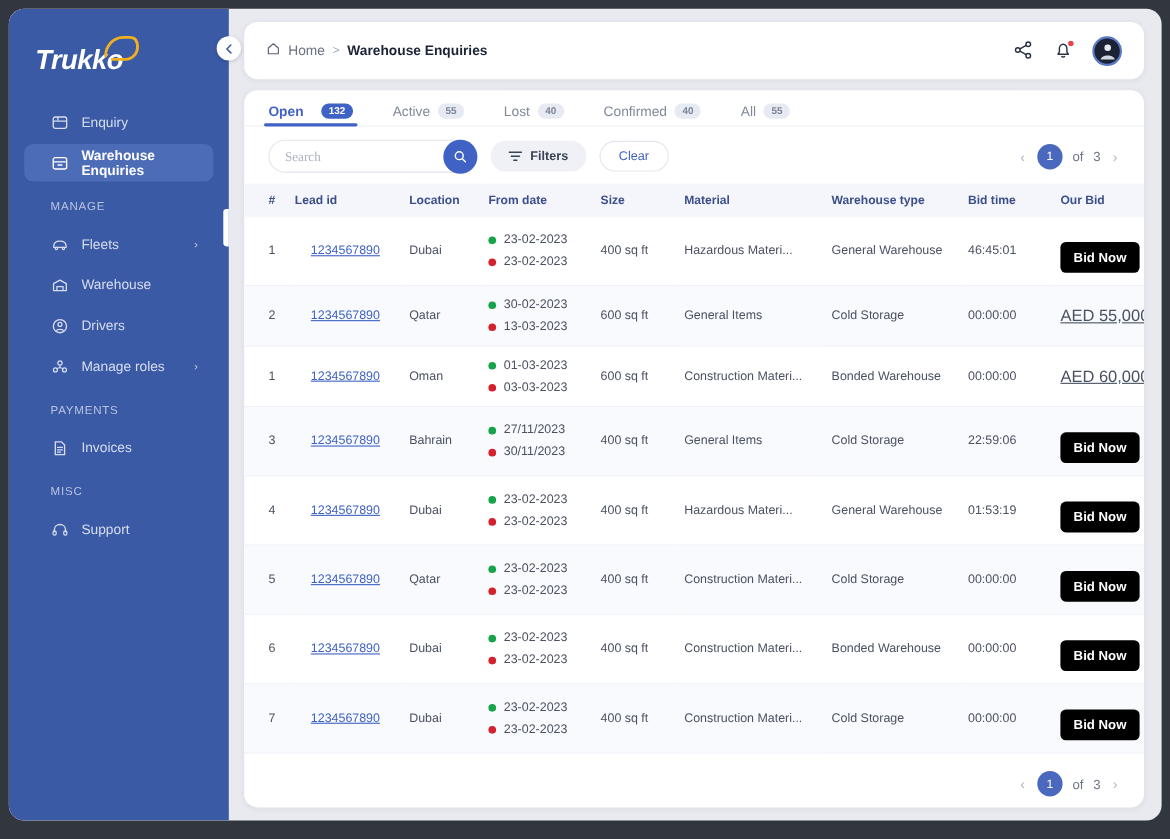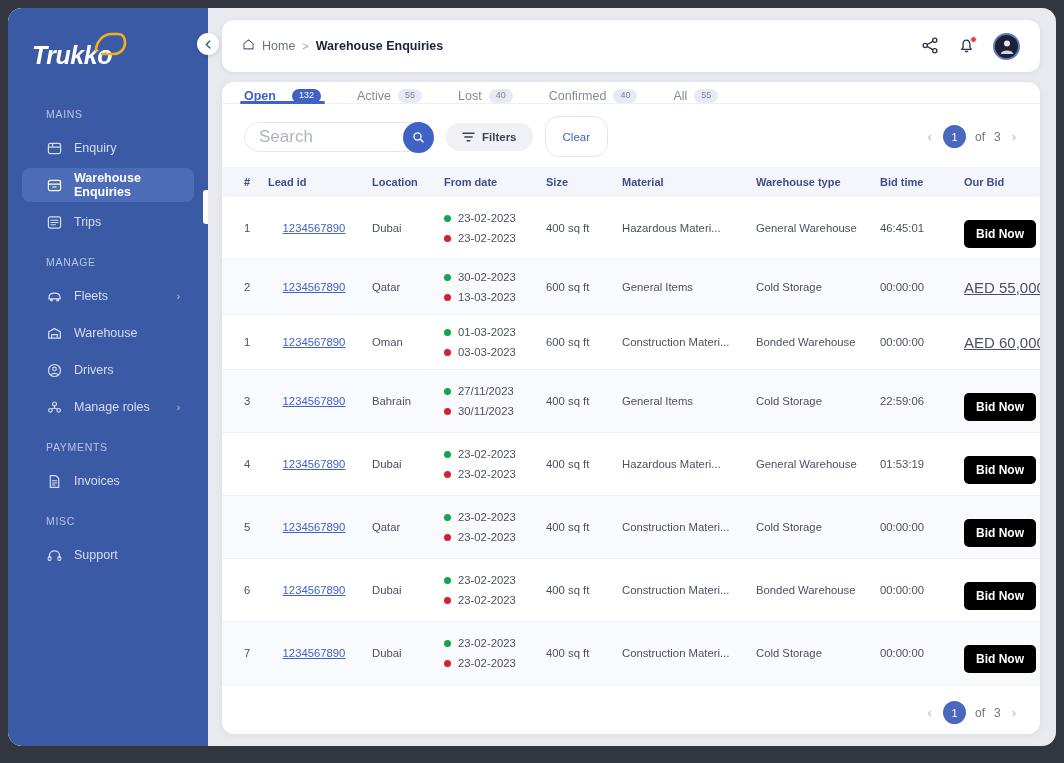--- a/index.html
+++ b/index.html
@@ -187,65 +187,65 @@
     position: absolute;
     left: -4px; right: -4px; bottom: -1px;
     height: 3px; border-radius: 2px;
     background: #3f62c4;
   }
   .badge {
     background: #e7eaf2;
     color: #7b8395;
     border-radius: 10px;
     font-size: 9px;
-    font-weight: normal;
+    font-weight: bold;
     padding: 2.5px 7px;
     line-height: 1;
   }
   .badge.on { background: #3f62c4; color: #ffffff; }
   .toolbar {
     display: flex;
     align-items: center;
     padding: 12px 22px 10px 22px;
     gap: 12px;
   }
   .search-wrap {
     width: 190px; height: 30px;
     border: 1px solid #e3e6ee;
     border-radius: 16px;
     display: flex; align-items: center;
     padding-left: 14px;
     position: relative;
   }
   .search-wrap input {
     border: none; outline: none;
-    font-size: 17px; color: #5b6274;
+    font-size: 12px; color: #5b6274;
     width: 130px; background: transparent;
-    font-family: Liberation Sans, sans-serif;
+    font-family: Liberation Serif, serif;
   }
   .search-wrap input::placeholder { color: #aeb4c2; }
   .search-btn {
     position: absolute; right: -1px; top: -1px;
     width: 31px; height: 31px;
     border-radius: 50%;
     background: #3f62c4;
     display: flex; align-items: center; justify-content: center;
     cursor: pointer;
   }
   .filters-btn {
     height: 28px;
     background: #eff1f6;
     border-radius: 14px;
     display: flex; align-items: center; gap: 7px;
     padding: 0 16px;
     font-size: 11.5px; color: #3b4254; font-weight: bold;
     cursor: pointer;
   }
   .clear-btn {
-    height: 41px;
+    height: 28px;
     border: 1px solid #e3e6ee;
     border-radius: 14px;
     display: flex; align-items: center;
     padding: 0 17px;
     font-size: 11.5px; color: #3f62c4;
     cursor: pointer;
     background: #fff;
   }
   .pager {
     margin-left: auto;
@@ -334,49 +334,39 @@
       <svg width="9" height="9" viewBox="0 0 10 10">
         <path d="M6.5 1 L2.5 5 L6.5 9" fill="none" stroke="#3b5aa6" stroke-width="1.6" stroke-linecap="round" stroke-linejoin="round"></path>
       </svg>
     </div>
 
     <div class="active-marker"></div>
 
     <nav class="nav">
 
 
-      <div class="nav-section">MAINS</div>
       <div class="nav-item">
         <span class="ico">
           <svg width="15" height="15" viewBox="0 0 16 16">
               <rect x="1.5" y="2.5" width="13" height="11" rx="2" fill="none" stroke="#d6ddee" stroke-width="1.3"></rect>
               <path d="M1.5 6.5 H14.5" stroke="#d6ddee" stroke-width="1.3"></path>
               <path d="M6 2.5 V6" stroke="#d6ddee" stroke-width="1.3"></path>
             </svg>
         </span>
         <span>Enquiry</span>
       </div>
       <div class="nav-item active">
         <span class="ico">
           <svg width="15" height="15" viewBox="0 0 16 16">
               <rect x="1.5" y="2.5" width="13" height="11" rx="2" fill="none" stroke="#ffffff" stroke-width="1.3"></rect>
               <path d="M1.5 6.5 H14.5" stroke="#ffffff" stroke-width="1.3"></path>
               <path d="M6.2 9.6 H9.8" stroke="#ffffff" stroke-width="1.3" stroke-linecap="round"></path>
             </svg>
         </span>
         <span>Warehouse Enquiries</span>
-      </div>
-      <div class="nav-item">
-        <span class="ico">
-          <svg width="15" height="15" viewBox="0 0 16 16">
-              <rect x="1.5" y="2" width="13" height="12" rx="2" fill="none" stroke="#d6ddee" stroke-width="1.3"></rect>
-              <path d="M4.3 5.6 H11.7 M4.3 8 H11.7 M4.3 10.4 H9" stroke="#d6ddee" stroke-width="1.2" stroke-linecap="round"></path>
-            </svg>
-        </span>
-        <span>Trips</span>
       </div>
 
       <div class="nav-section">MANAGE</div>
       <div class="nav-item">
         <span class="ico">
           <svg width="15" height="15" viewBox="0 0 16 16">
               <path d="M2 9.5 C2 6.5, 4.2 4.5, 8 4.5 C11.8 4.5, 14 6.5, 14 9.5 L14 10.5 L2 10.5 Z" fill="none" stroke="#d6ddee" stroke-width="1.3" stroke-linejoin="round"></path>
               <circle cx="4.6" cy="11.6" r="1.1" fill="none" stroke="#d6ddee" stroke-width="1.2"></circle>
               <circle cx="11.4" cy="11.6" r="1.1" fill="none" stroke="#d6ddee" stroke-width="1.2"></circle>
             </svg>

